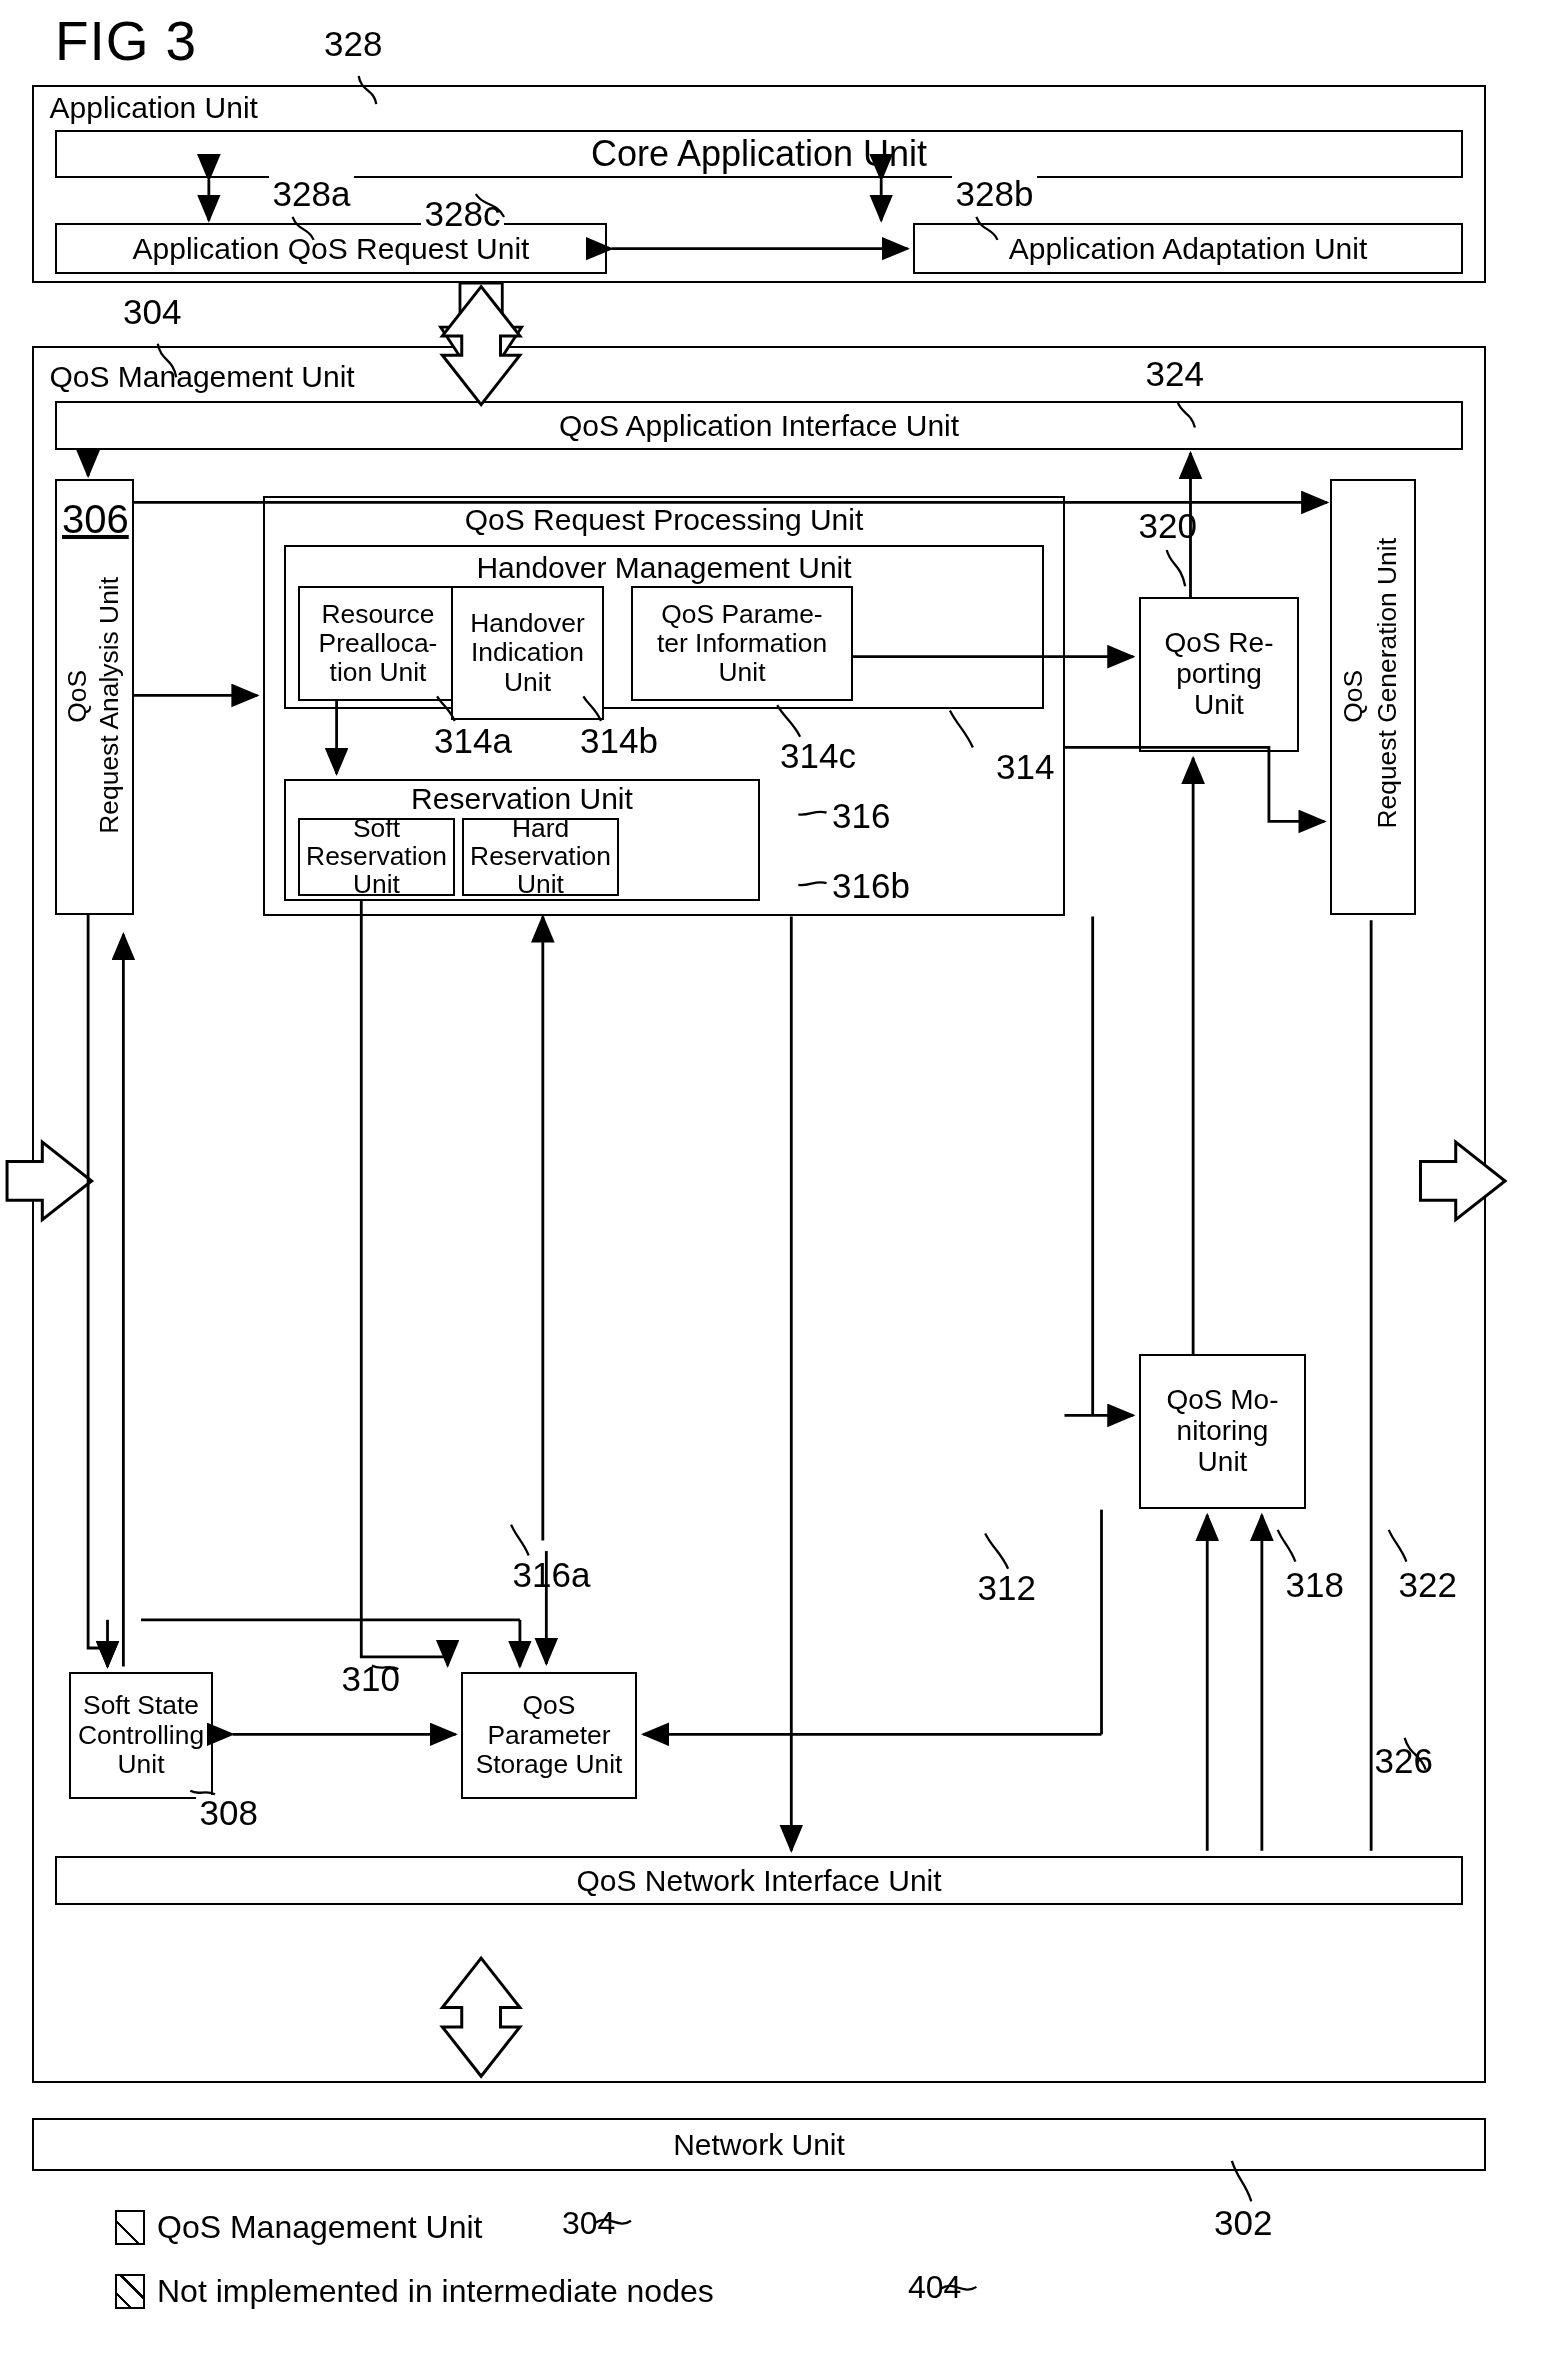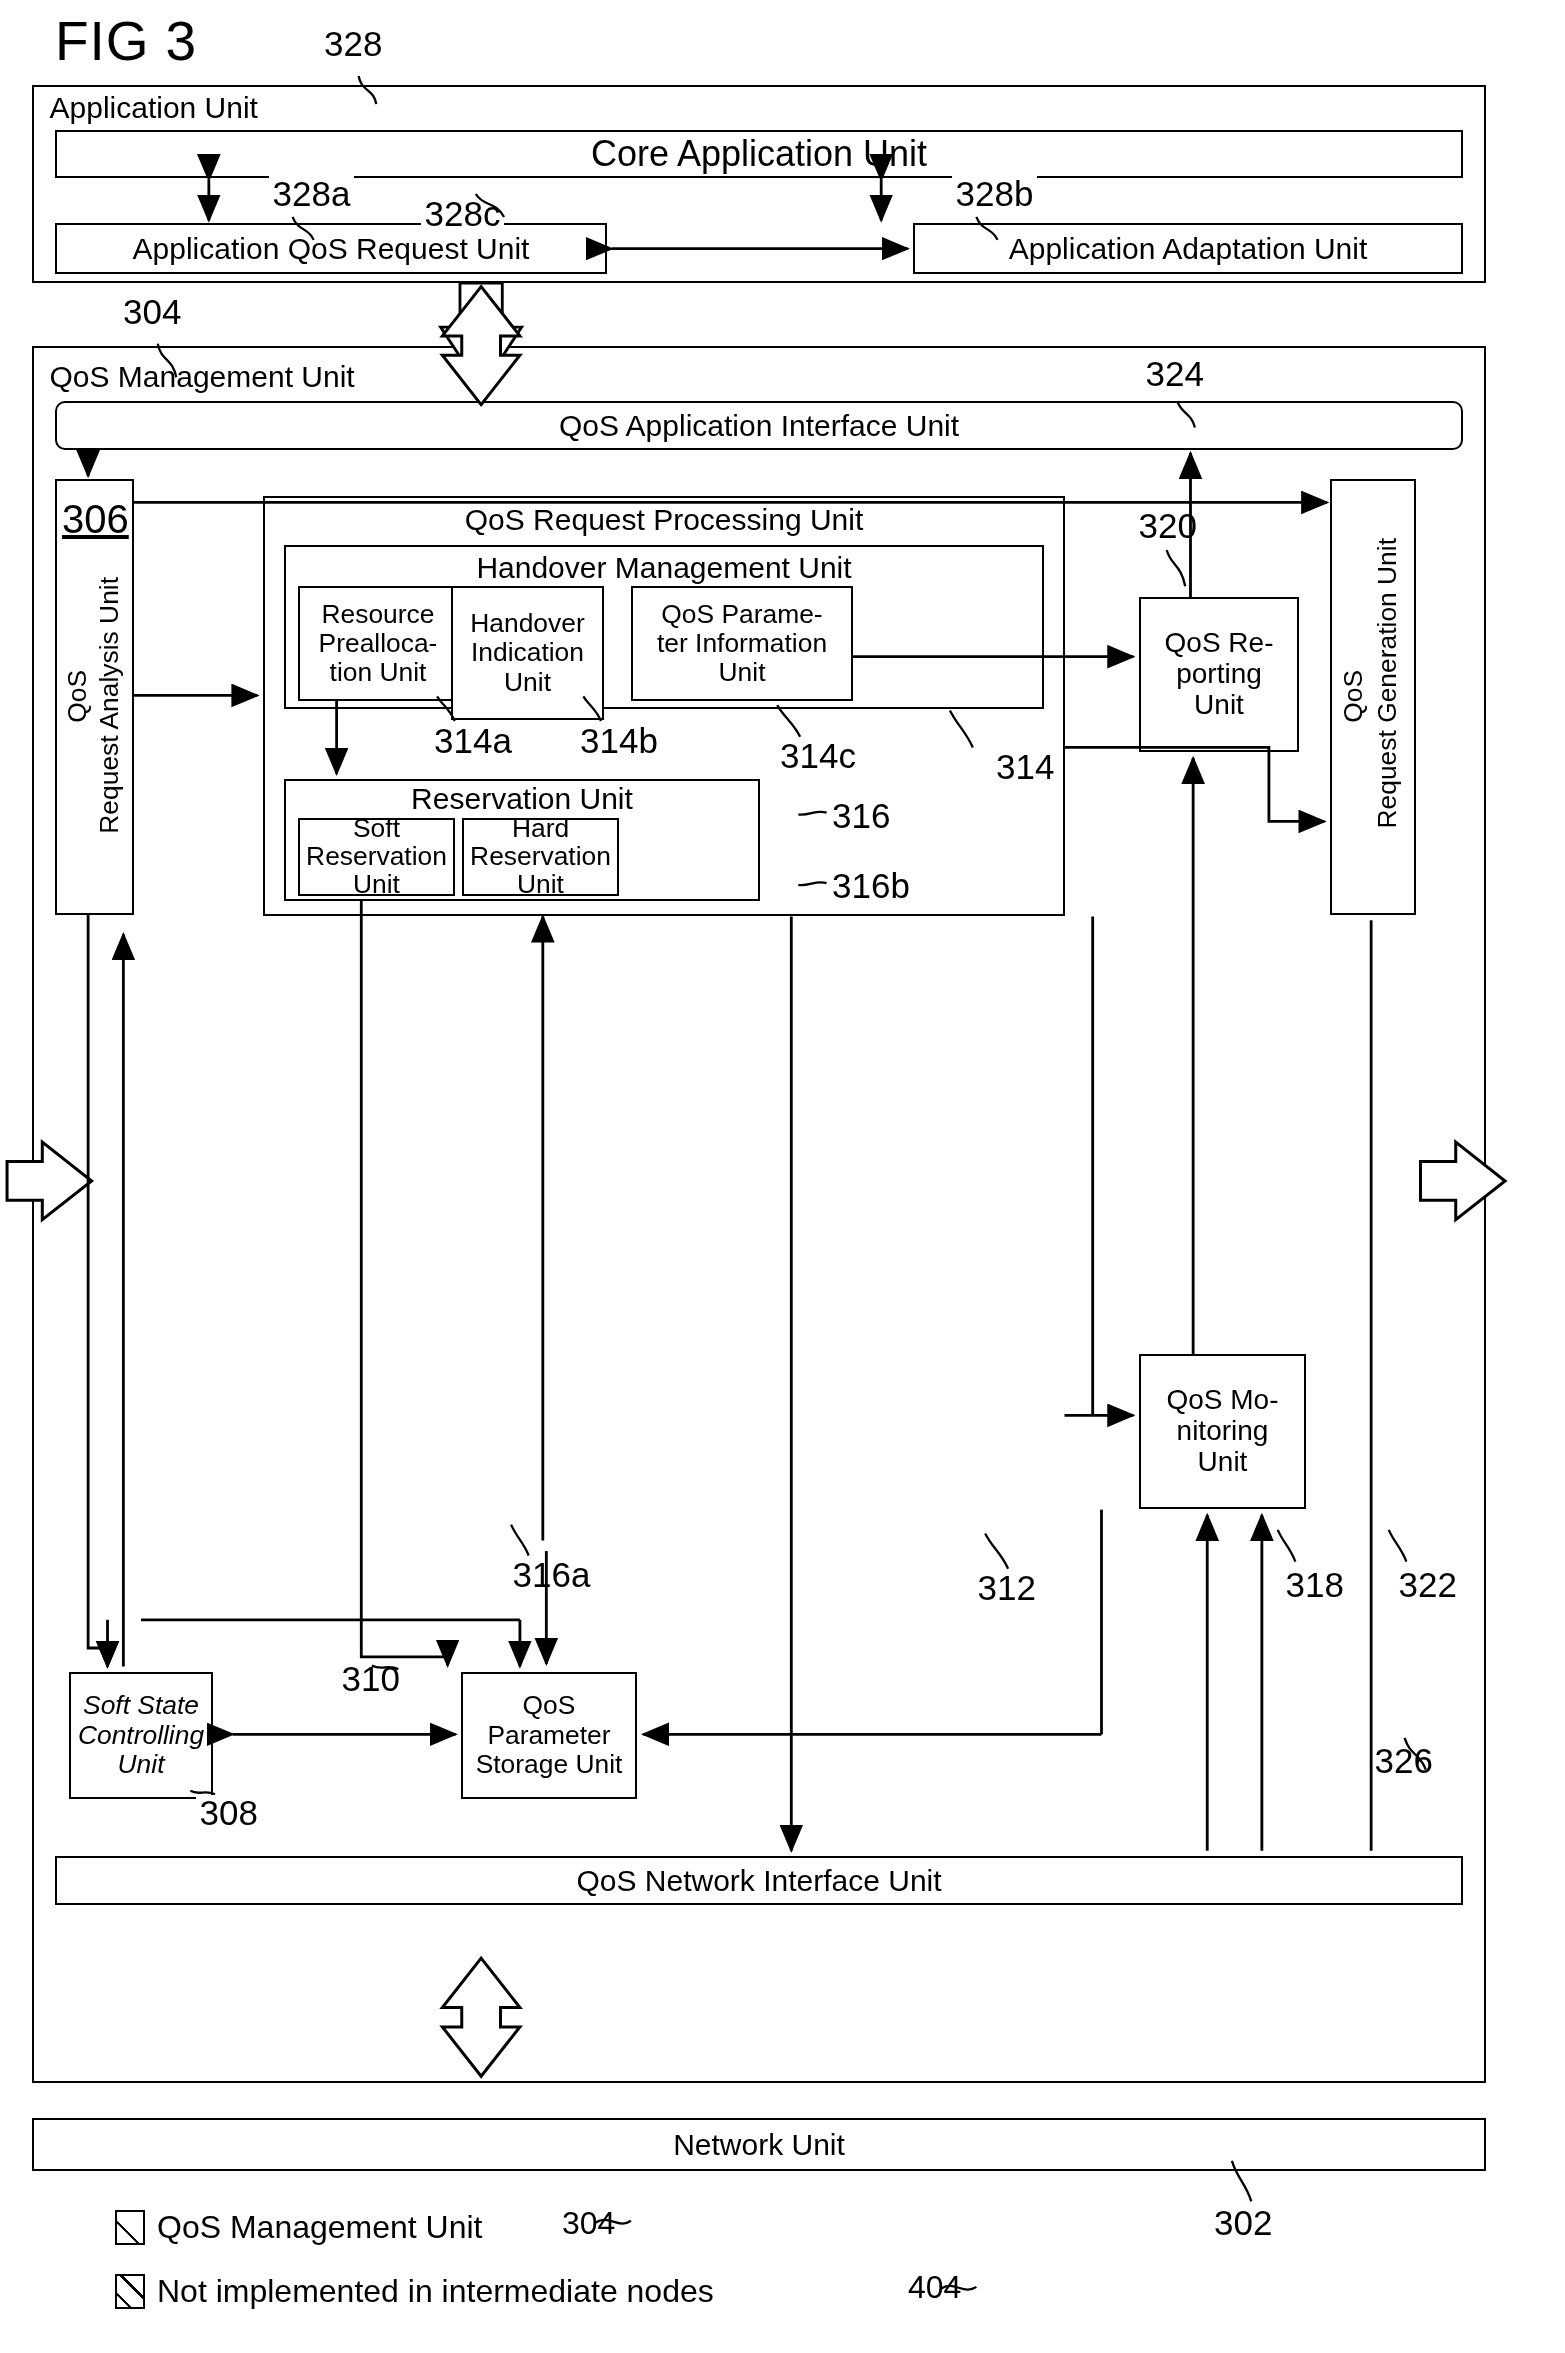--- a/index.html
+++ b/index.html
@@ -60,21 +60,21 @@
   <div class="refnum chip" style="left:269px;top:176px;">328a</div>
   <div class="refnum chip" style="left:952px;top:176px;">328b</div>
   <div class="refnum chip" style="left:421px;top:196px;">328c</div>
 
   <div class="refnum" style="left:123px;top:294px;">304</div>
 
   <div class="box hatch-a" style="left:32px;top:346px;width:1454px;height:1737px;"></div>
   <div class="lbl chip" style="left:46px;top:361px;font-size:30px;">QoS Management Unit</div>
   <div class="refnum chip" style="left:1142px;top:356px;">324</div>
 
-  <div class="box ctr" style="left:55px;top:401px;width:1408px;height:49px;border-radius:10px;">
+  <div class="box ctr" style="left:55px;top:401px;width:1408px;height:49px;">
     <span style="font-size:30px;">QoS Application Interface Unit</span>
   </div>
 
   <div class="box" style="left:55px;top:479px;width:79px;height:436px;"></div>
   <div class="lbl" style="left:62px;top:498px;font-size:40px;text-decoration:underline;">306</div>
   <div class="lbl" style="left:63px;top:670px;font-size:26.4px;writing-mode:vertical-rl;transform:rotate(180deg);">QoS</div>
   <div class="lbl" style="left:95px;top:577px;font-size:26.4px;writing-mode:vertical-rl;transform:rotate(180deg);">Request Analysis Unit</div>
 
   <div class="box" style="left:1330px;top:479px;width:86px;height:436px;"></div>
   <div class="lbl" style="left:1339px;top:670px;font-size:26.4px;writing-mode:vertical-rl;transform:rotate(180deg);">QoS</div>
@@ -154,21 +154,21 @@
   <div class="box ctr" style="left:1139px;top:1354px;width:167px;height:155px;">
     <span style="font-size:28px;line-height:1.1;">
       <span>QoS Mo-</span><br>
       <span>nitoring</span><br>
       <span>Unit</span>
     </span>
   </div>
   <div class="refnum chip" style="left:1282px;top:1567px;">318</div>
   <div class="refnum chip" style="left:1395px;top:1567px;">322</div>
 
-  <div class="box ctr" style="left:69px;top:1672px;width:144px;height:127px;font-style:italic;">
+  <div class="box ctr" style="left:69px;top:1672px;width:144px;height:127px;">
     <span style="font-size:26.4px;line-height:1.12;">
       <span>Soft State</span><br>
       <span>Controlling</span><br>
       <span>Unit</span>
     </span>
   </div>
   <div class="refnum chip" style="left:196px;top:1795px;">308</div>
 
   <div class="box ctr" style="left:461px;top:1672px;width:176px;height:127px;">
     <span style="font-size:26.4px;line-height:1.12;">

